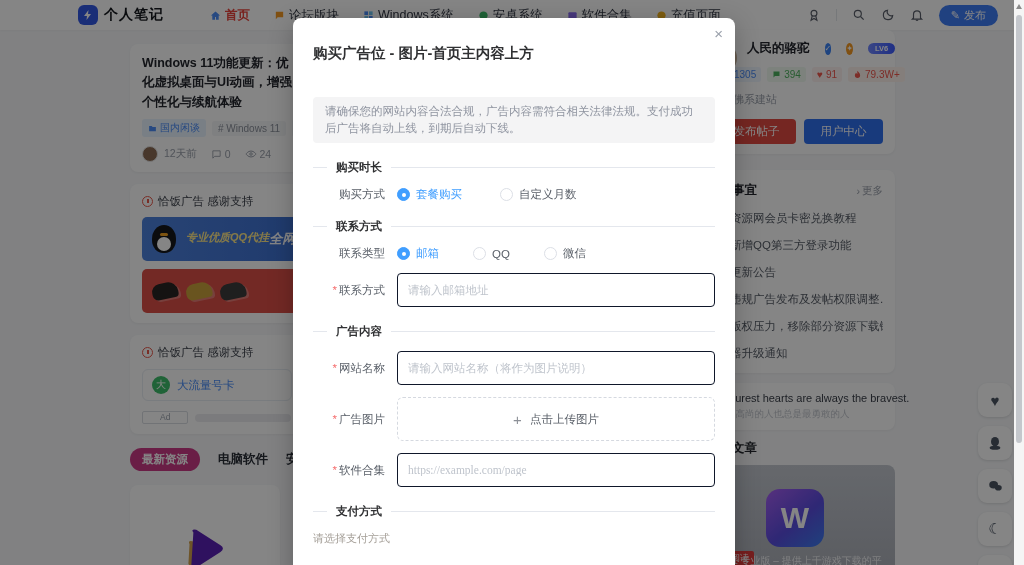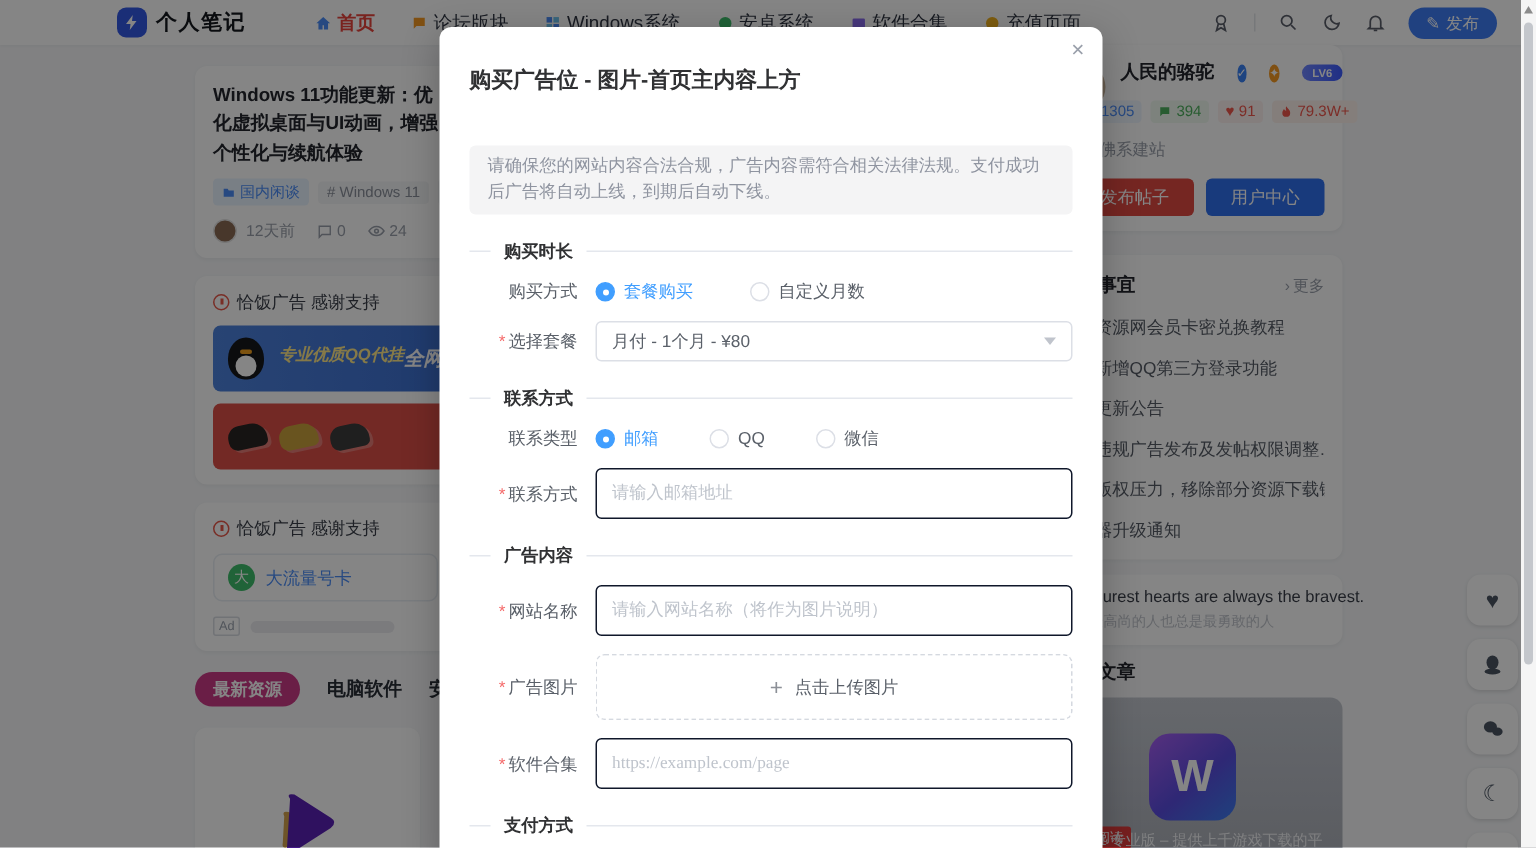--- a/index.html
+++ b/index.html
@@ -45,21 +45,21 @@
   .qq-l2{font-size:13px;font-weight:bold;font-style:italic;color:#fff;white-space:nowrap}
   .banner.shoe{background:#dd4f47;padding:0 10px;gap:8px}
   .shoe-blob{width:26px;height:16px;background:#2a2523;border-radius:8px 10px 4px 6px;transform:rotate(-12deg);flex:none;box-shadow:2px 2px 0 rgba(255,255,255,.25)}
   .shoe-blob.b2{background:#caa23c}.shoe-blob.b3{background:#3c3c3c}
   .shoe-tx{margin-left:auto;font-size:14px;font-weight:bold;font-style:italic;color:#fff;white-space:nowrap}
 
   .simrow{display:flex;align-items:center;gap:7px;border:1px solid #e8edf3;border-radius:6px;padding:6px 9px;margin-top:9px;width:150px}
   .sim-ic{width:18px;height:18px;border-radius:50%;background:#3fbf6b;color:#fff;font-size:10px;display:flex;align-items:center;justify-content:center;flex:none}
   .sim-tx{font-size:11.5px;color:#4b8df8;white-space:nowrap}
   .adph-row{display:flex;align-items:center;gap:7px;margin-top:10px}
-  .ad-badge{font-size:8.5px;color:#9ca3af;border:1px solid #d9dde3;border-radius:2px;padding:0 3px;line-height:11px}
+  .ad-badge{font-size:8.5px;color:#9ca3af;border:1px solid #d9dde3;border-radius:2px;padding:0 17px;line-height:11px}
   .ad-bar{width:96px;height:8px;border-radius:4px;background:#ececf0}
 
   .tabs{display:flex;align-items:center;gap:18px;margin-top:14px}
   .tab-pill{background:#cb3a87;color:#fff;font-size:11.5px;font-weight:bold;height:23px;padding:0 12px;border-radius:12px;display:flex;align-items:center;white-space:nowrap}
   .tab{font-size:12.5px;font-weight:bold;color:#2a2e37;white-space:nowrap}
 
   .rescard{width:150px;height:130px;margin-top:14px;display:flex;align-items:center;justify-content:center}
 
   .rcol{position:absolute;left:695px;top:30px;width:200px}
   .ucard{padding:10px 12px;position:relative}
@@ -428,27 +428,20 @@
       <span class="radio sel">
         <span class="rdot"></span>
         <span class="rlbl">套餐购买</span>
       </span>
       <span class="radio">
         <span class="rdot"></span>
         <span class="rlbl">自定义月数</span>
       </span>
     </span>
   </div>
-  <div class="frow">
-    <span class="flabel"><span class="req">*</span><span>选择套餐</span></span>
-    <span class="fctrl">
-      <span class="fval">月付 - 1个月 - ¥80</span>
-      <span class="caret"></span>
-    </span>
-  </div>
 
   <div class="divider">
     <span class="d1"></span>
       <span class="dt">联系方式</span>
       <span class="d2"></span>
   </div>
   <div class="frow">
     <span class="flabel">联系类型</span>
     <span class="radios" style="gap:34px">
       <span class="radio sel">

